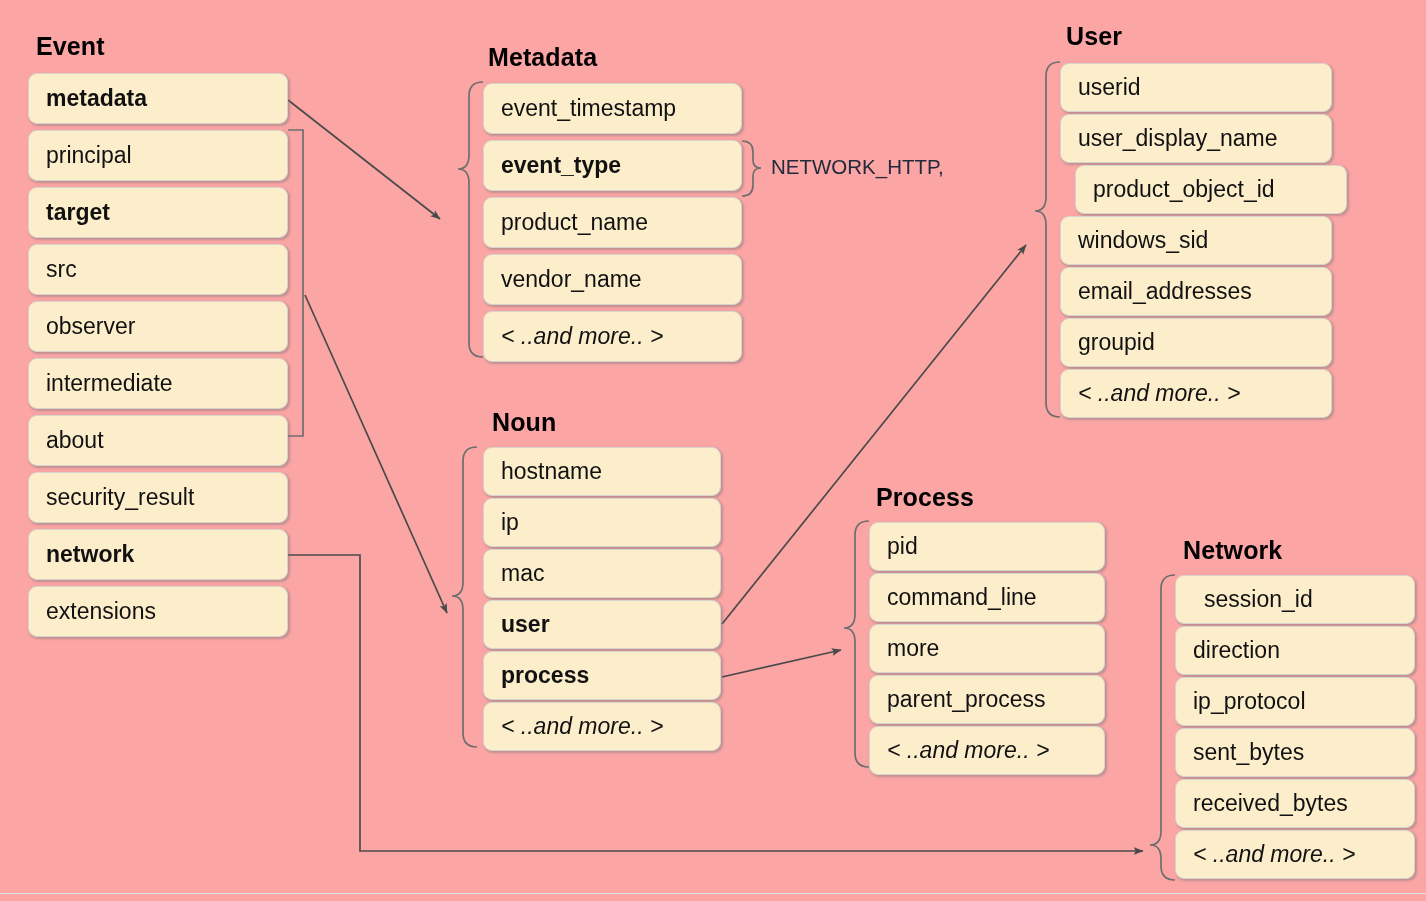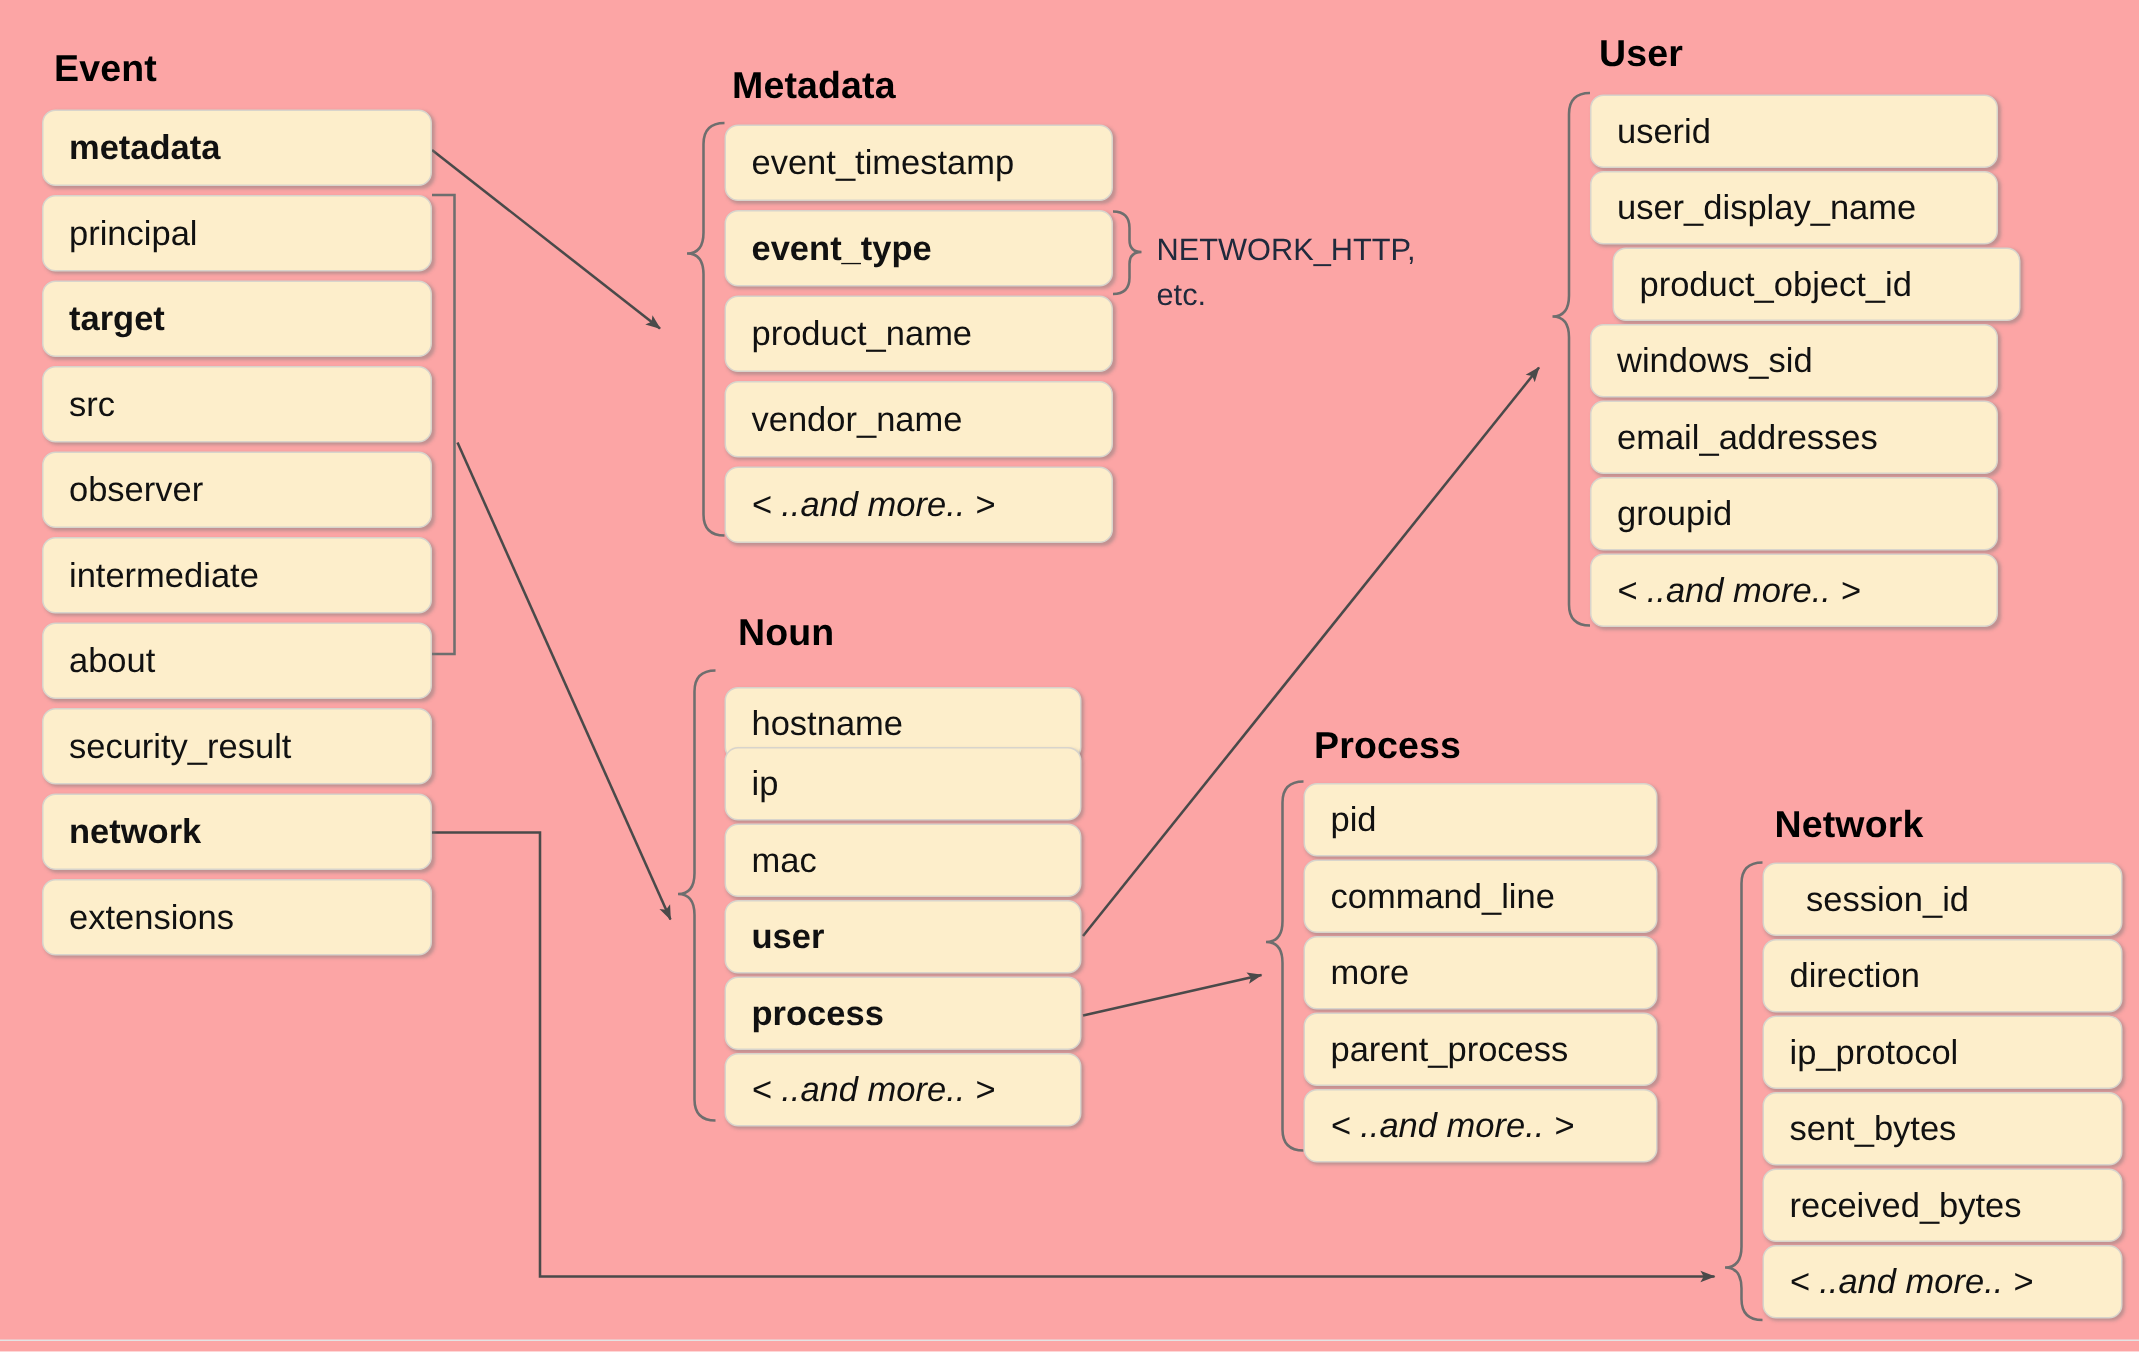--- a/index.html
+++ b/index.html
@@ -120,39 +120,38 @@
 
     <div class="field" style="left:483px;top:83px;width:259px;height:51px;">event_timestamp</div>
     <div class="field bold" style="left:483px;top:140px;width:259px;height:51px;">event_type</div>
     <div class="field" style="left:483px;top:197px;width:259px;height:51px;">product_name</div>
     <div class="field" style="left:483px;top:254px;width:259px;height:51px;">vendor_name</div>
     <div class="field more" style="left:483px;top:311px;width:259px;height:51px;">&lt; ..and more.. &gt;</div>
   </div>
 
   <div class="enum-note" style="left:771px;top:152px;">
     <div>NETWORK_HTTP,</div>
-    <div>etc.</div>
   </div>
 
   <div class="group">
     <div class="group-title" style="left:1066px;top:22px;">User</div>
 
     <div class="field" style="left:1060px;top:63px;width:272px;height:49px;">userid</div>
     <div class="field" style="left:1060px;top:114px;width:272px;height:49px;">user_display_name</div>
     <div class="field" style="left:1060px;top:165px;width:272px;height:49px;margin-left:15px;">product_object_id</div>
     <div class="field" style="left:1060px;top:216px;width:272px;height:49px;">windows_sid</div>
     <div class="field" style="left:1060px;top:267px;width:272px;height:49px;">email_addresses</div>
     <div class="field" style="left:1060px;top:318px;width:272px;height:49px;">groupid</div>
     <div class="field more" style="left:1060px;top:369px;width:272px;height:49px;">&lt; ..and more.. &gt;</div>
   </div>
 
   <div class="group">
     <div class="group-title" style="left:492px;top:408px;">Noun</div>
 
-    <div class="field" style="left:483px;top:447px;width:238px;height:49px;margin-top:11px;">hostname</div>
+    <div class="field" style="left:483px;top:447px;width:238px;height:49px;">hostname</div>
     <div class="field" style="left:483px;top:498px;width:238px;height:49px;">ip</div>
     <div class="field" style="left:483px;top:549px;width:238px;height:49px;">mac</div>
     <div class="field bold" style="left:483px;top:600px;width:238px;height:49px;">user</div>
     <div class="field bold" style="left:483px;top:651px;width:238px;height:49px;">process</div>
     <div class="field more" style="left:483px;top:702px;width:238px;height:49px;">&lt; ..and more.. &gt;</div>
   </div>
 
   <div class="group">
     <div class="group-title" style="left:876px;top:483px;">Process</div>
 

